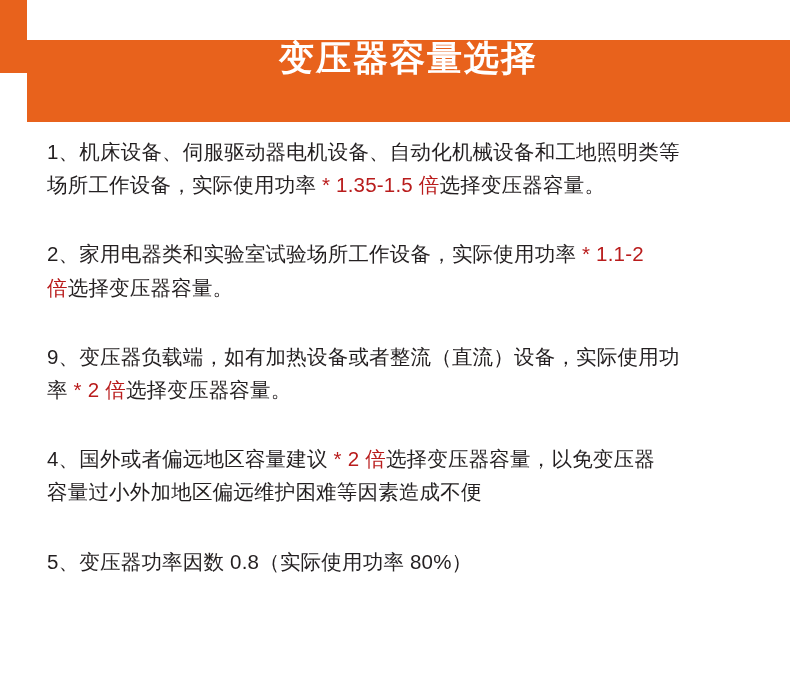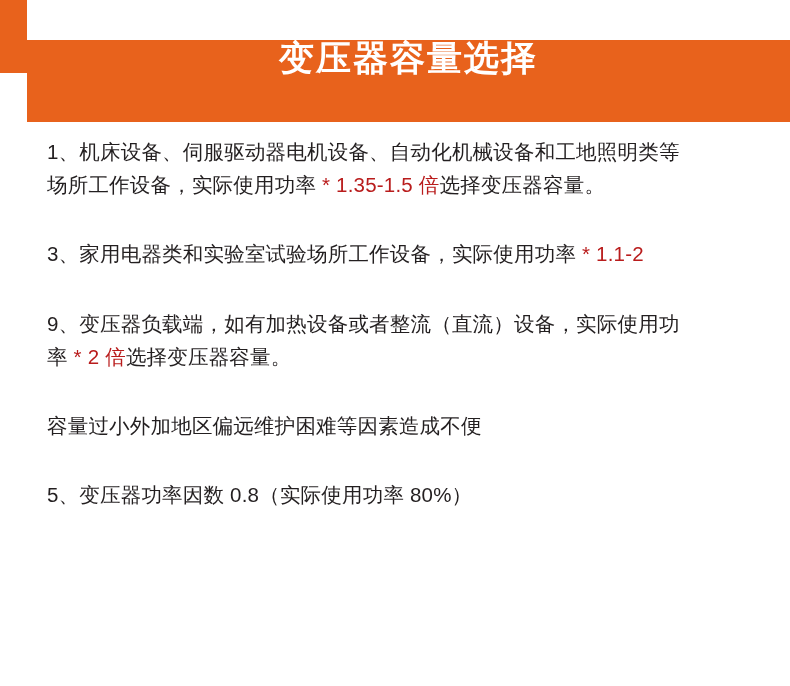--- a/index.html
+++ b/index.html
@@ -95,34 +95,40 @@
       <span class="hang">
         <span>1、机床设备、伺服驱动器电机设备、自动化机械设备和工地照明类等</span>
       </span>
       <span class="hang">
         <span>场所工作设备，实际使用功率</span><span class="hl num"> * 1.35-1.5 倍</span><span>选择变压器容量。</span>
       </span>
     </p>
 
     <p class="para">
       <span class="hang">
-        <span>3、家用电器类和实验室试验场所工作设备，实际使用功率</span><span class="hl num"> * 1.1-2</span>
+        <span>2、家用电器类和实验室试验场所工作设备，实际使用功率</span><span class="hl num"> * 1.1-2</span>
+      </span>
+      <span class="hang">
+        <span class="hl">倍</span><span>选择变压器容量。</span>
       </span>
     </p>
 
     <p class="para">
       <span class="hang">
         <span>9、变压器负载端，如有加热设备或者整流（直流）设备，实际使用功</span>
       </span>
       <span class="hang">
         <span>率</span><span class="hl num"> * 2 倍</span><span>选择变压器容量。</span>
       </span>
     </p>
 
     <p class="para">
+      <span class="hang">
+        <span>4、国外或者偏远地区容量建议</span><span class="hl num"> * 2 倍</span><span>选择变压器容量，以免变压器</span>
+      </span>
       <span class="hang">
         <span>容量过小外加地区偏远维护困难等因素造成不便</span>
       </span>
     </p>
 
     <p class="para">
       <span class="hang">
         <span>5、变压器功率因数 0.8（实际使用功率 80%）</span>
       </span>
     </p>

